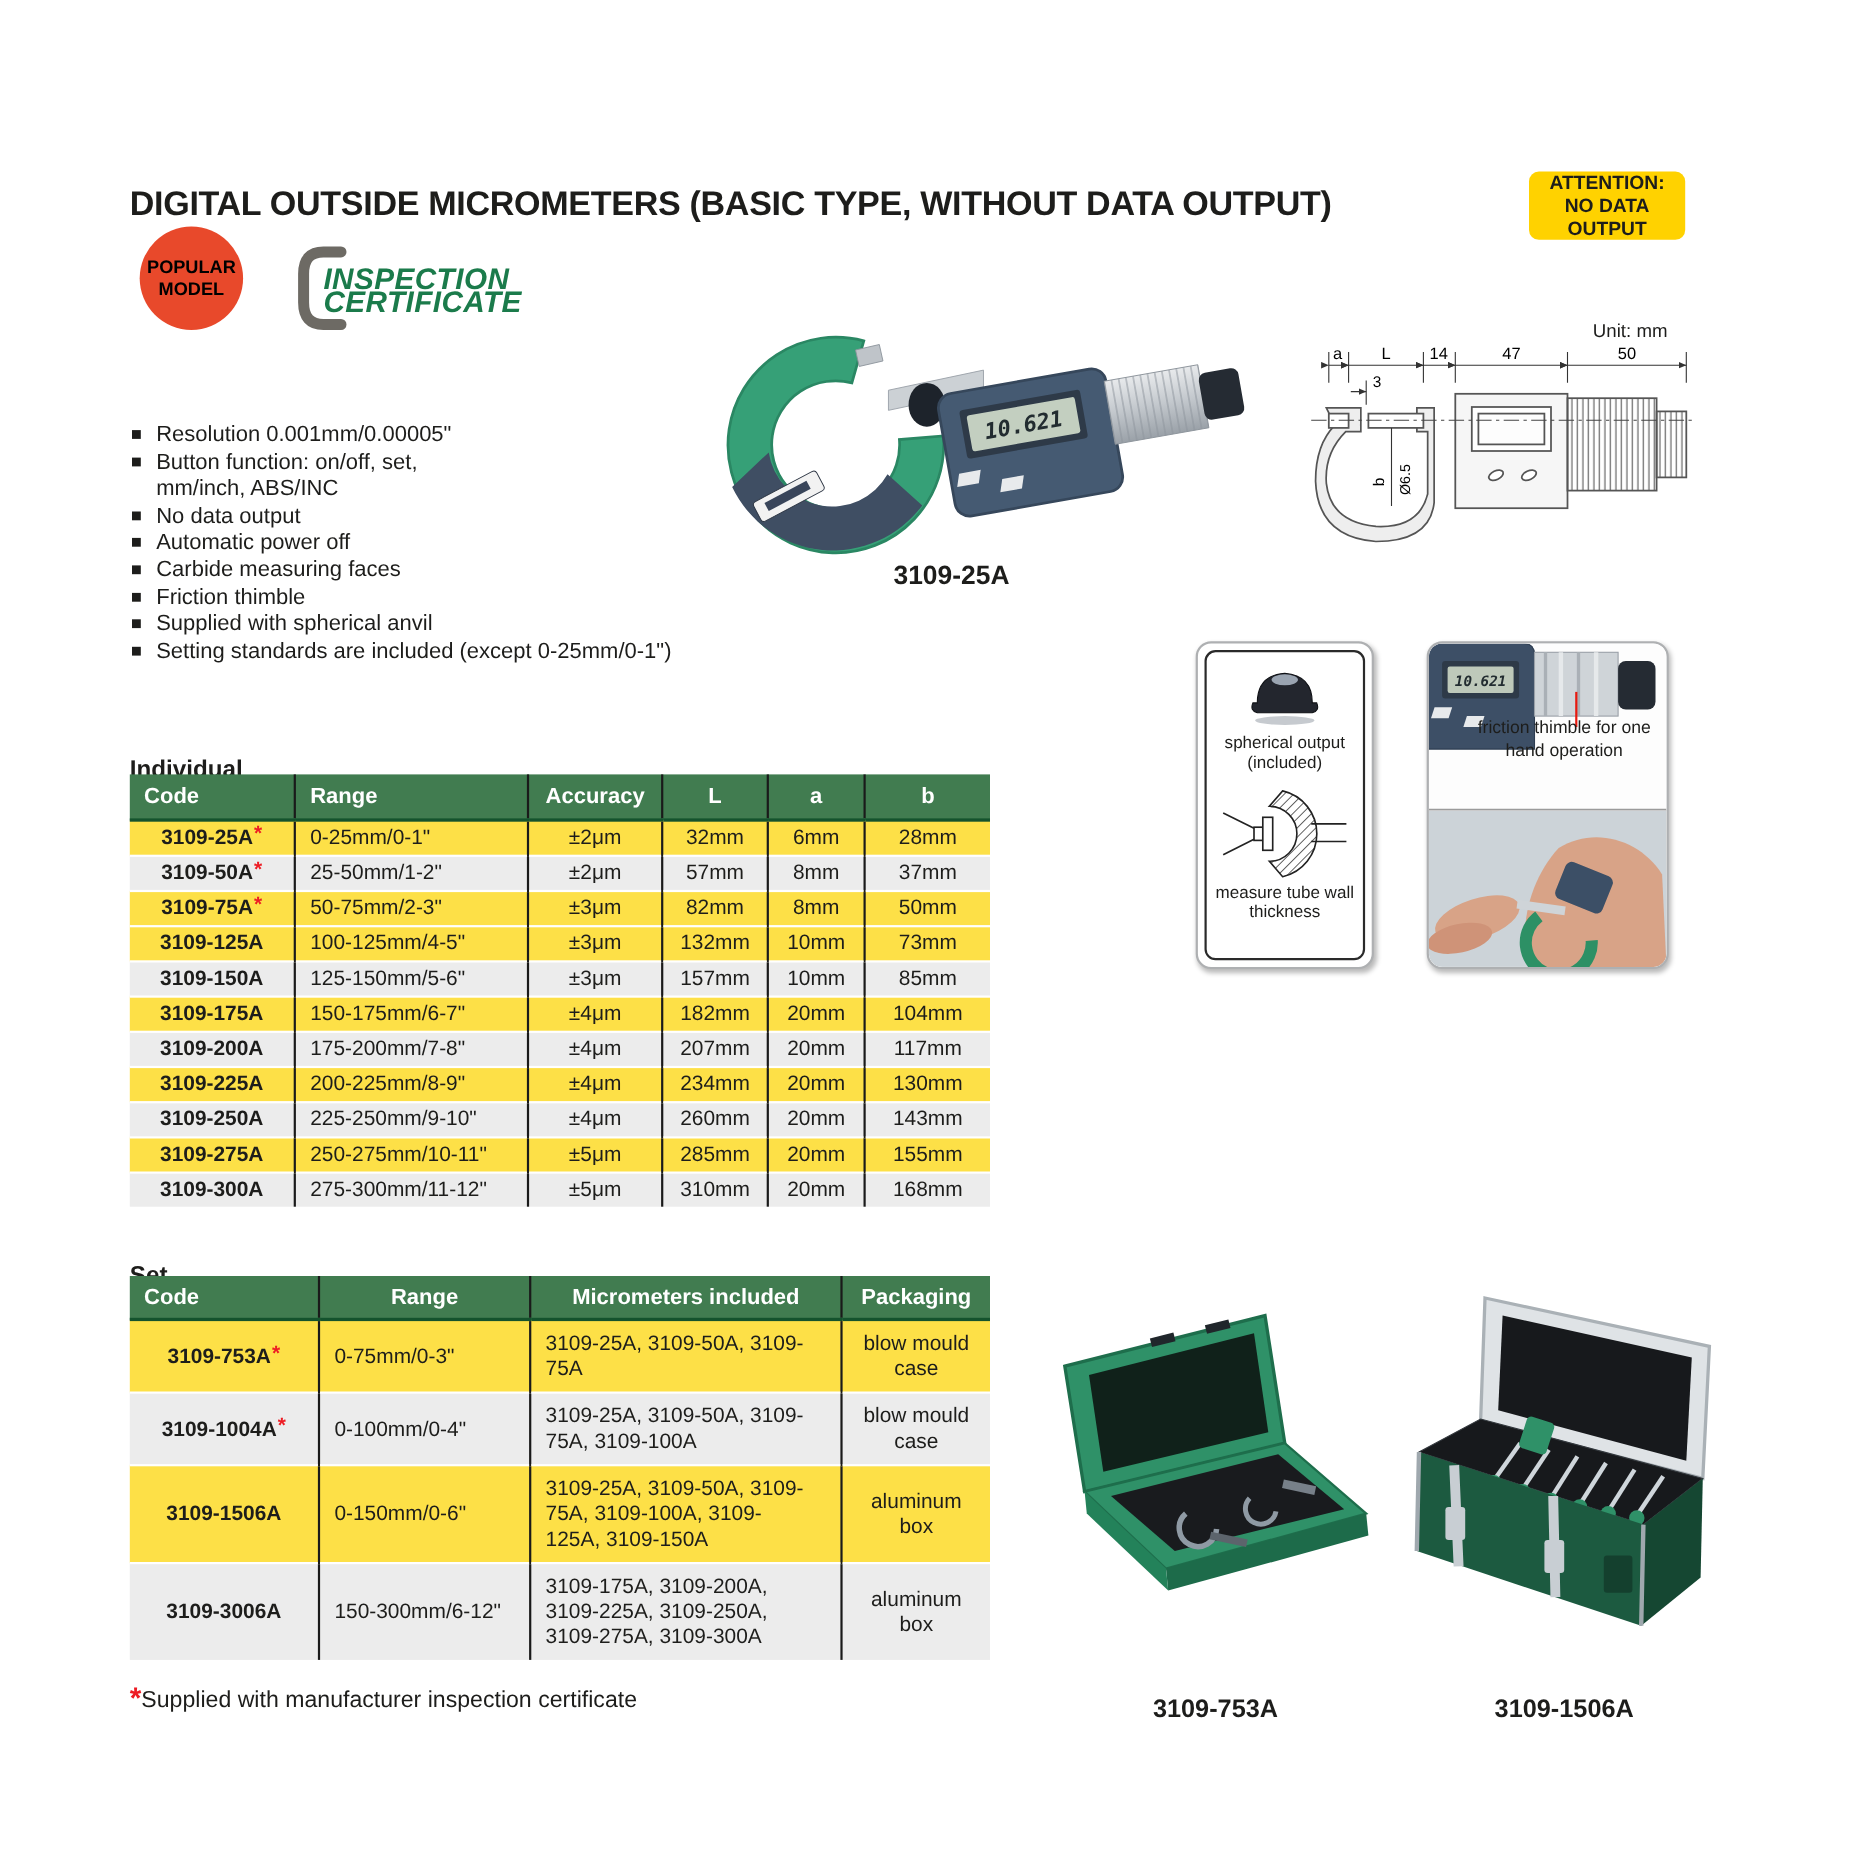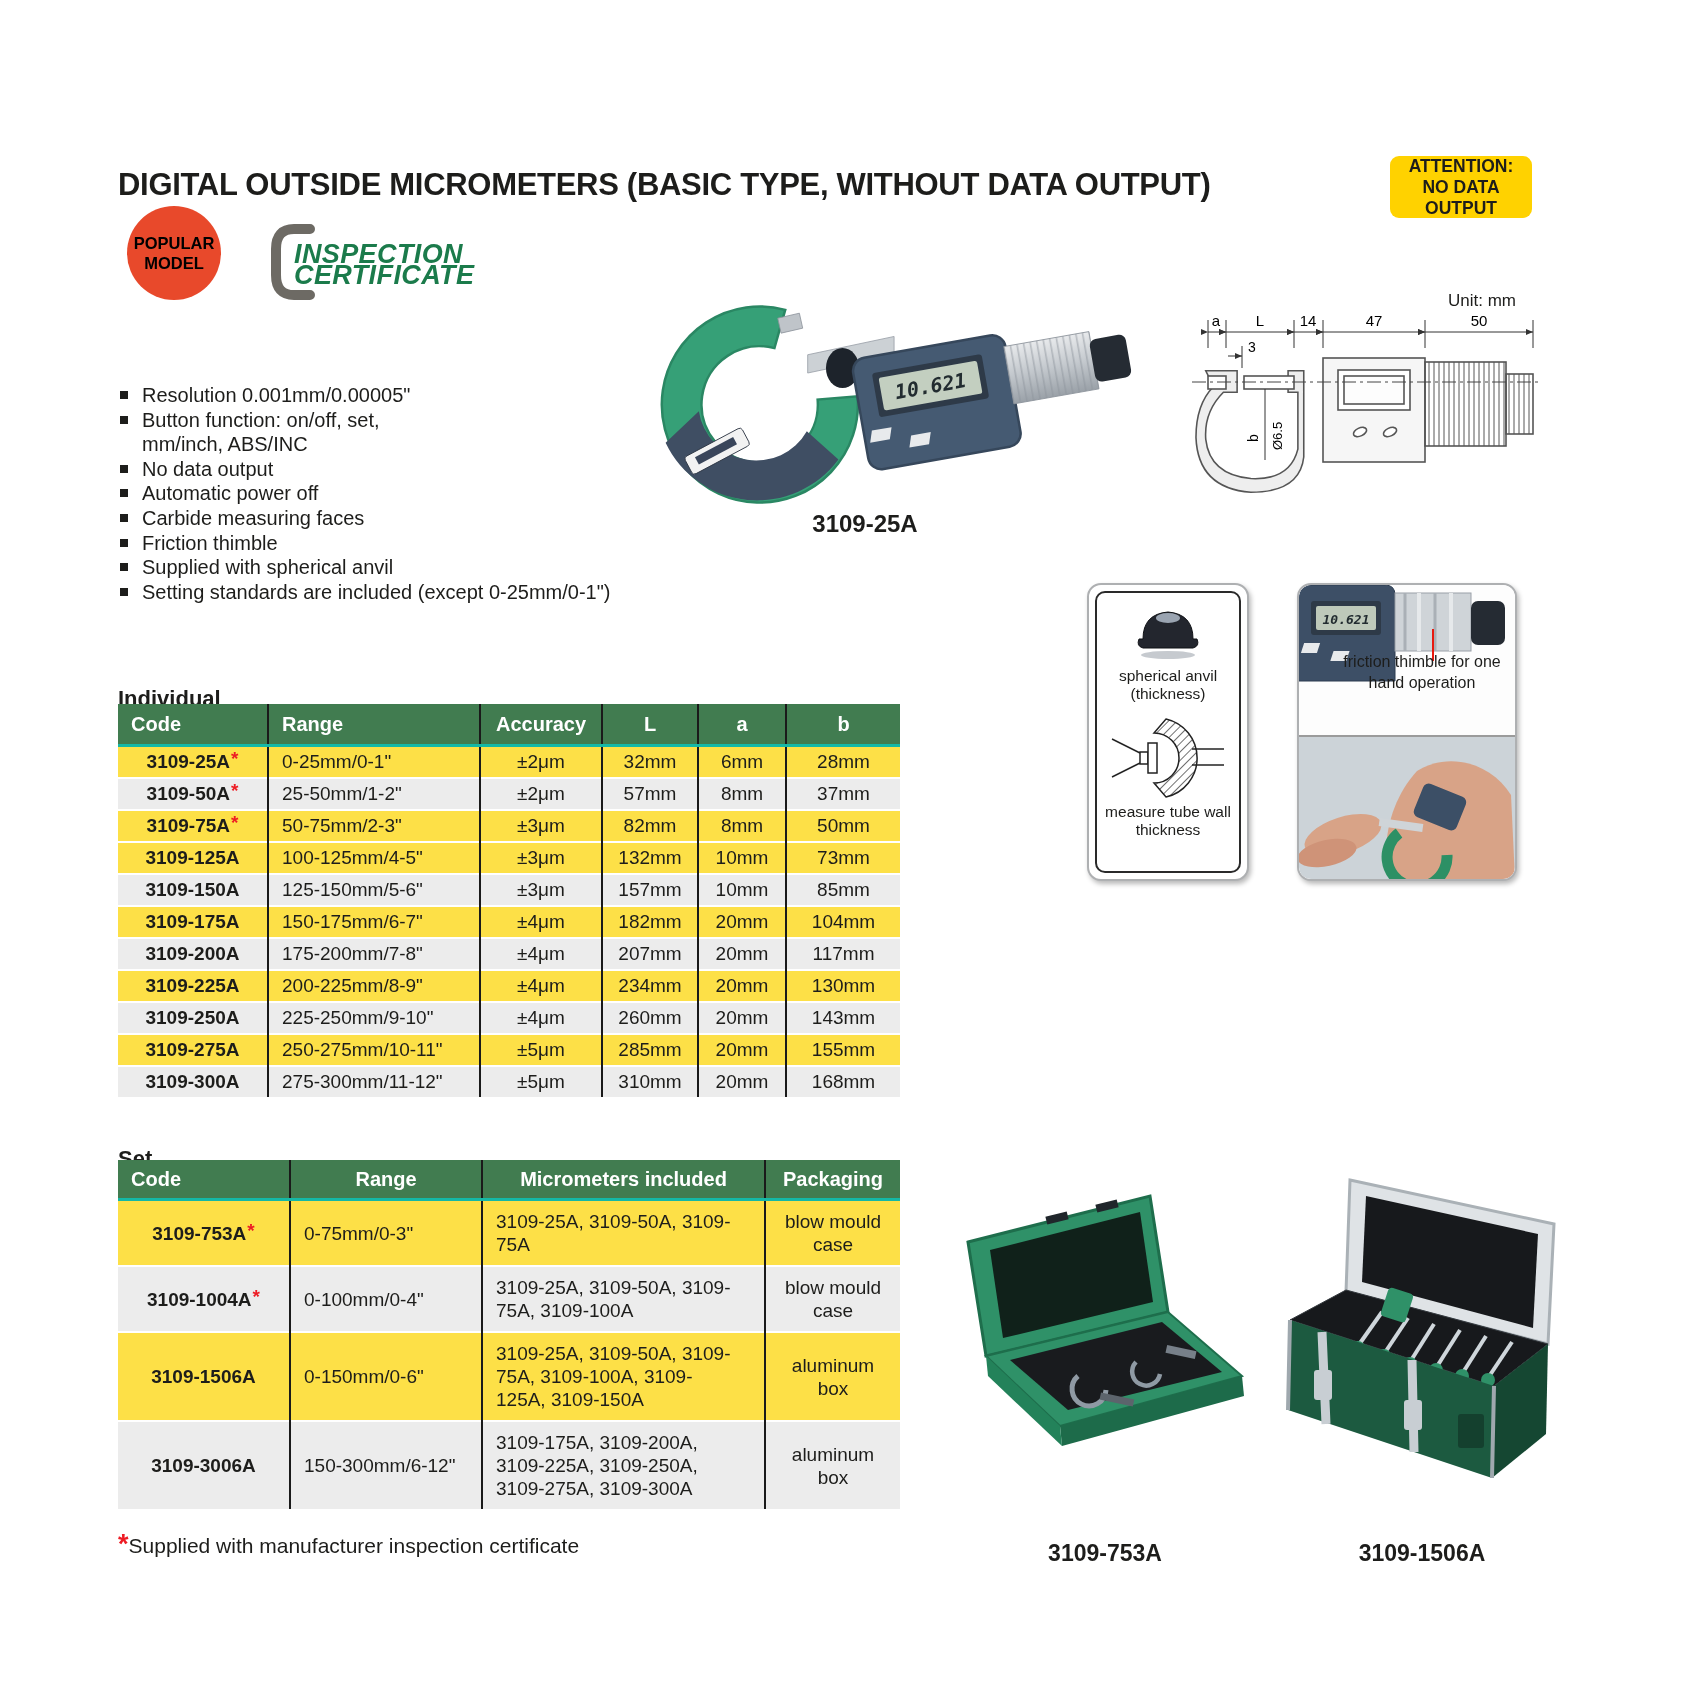--- a/index.html
+++ b/index.html
@@ -53,21 +53,21 @@
   .red-pointer{position:absolute;left:133px;top:44px;width:2px;height:32px;background:#e8190f;}
 
   
   .section-heading{position:absolute;left:118px;font-size:22px;font-weight:bold;color:#1d1d1b;}
   .h-individual{top:668px;}
   .h-set{top:1128px;}
   table.tbl{position:absolute;left:118px;border-collapse:collapse;table-layout:fixed;
             font-size:19px;color:#1d1d1b;}
   #individual-table{top:704px;width:782px;}
   #set-table{top:1160px;width:782px;}
-  .tbl th{background:#417c50;color:#ffffff;font-weight:bold;font-size:20px;border-bottom:3px solid #14b8a6;}
+  .tbl th{background:#417c50;color:#ffffff;font-weight:bold;font-size:20px;border-bottom:3px solid #14532d;}
   #individual-table th{height:38px;}
   #set-table th{height:36px;}
   .tbl th + th, .tbl td + td{border-left:2px solid #1a1a1a;}
   .tbl tr + tr td{border-top:2px solid #ffffff;}
   .tbl tr.odd td{background:#fde047;}
   .tbl tr.even td{background:#ececec;}
   #individual-table td{height:30px;line-height:30px;padding:0 6px;}
   #set-table td{padding:9px 12px;line-height:23px;}
   #set-table td.inc{padding:9px 26px;}
   .al{text-align:left;padding-left:13px !important;}
@@ -219,21 +219,21 @@
     <text x="94" y="140" font-size="13" transform="rotate(-90 94 140)">Ø6.5</text>
   </svg>
 
   <div class="panel panel1">
     <div class="panel1-inner">
       <svg width="70" height="56" viewBox="0 0 70 56" style="margin-top:12px">
         <ellipse cx="35" cy="50" rx="27" ry="4" fill="#c6cacf"></ellipse>
         <path d="M10,34 Q10,9 35,7 Q60,9 60,34 L64,34 Q67,41 60,43 L10,43 Q3,41 6,34 Z" fill="#23262e" stroke="#0f1115"></path>
         <ellipse cx="35" cy="13" rx="12" ry="5" fill="#9aa4b1"></ellipse>
       </svg>
-      <div class="panel-caption" style="margin-top:6px">spherical anvil (thickness)</div>
+      <div class="panel-caption" style="margin-top:6px">spherical output (included)</div>
       <svg width="120" height="90" viewBox="0 0 120 90" style="margin-top:10px">
         <defs>
           <pattern id="dhatch" width="6" height="6" patternUnits="userSpaceOnUse" patternTransform="rotate(45)">
             <line x1="0" y1="0" x2="0" y2="6" stroke="#333" stroke-width="1.4"></line>
           </pattern>
         </defs>
         <g stroke="#222" stroke-width="1.5" fill="none">
           <line x1="4" y1="26" x2="32" y2="40"></line>
             <line x1="4" y1="64" x2="32" y2="50"></line>
           <rect x="32" y="39" width="8" height="12" fill="#fff"></rect>

